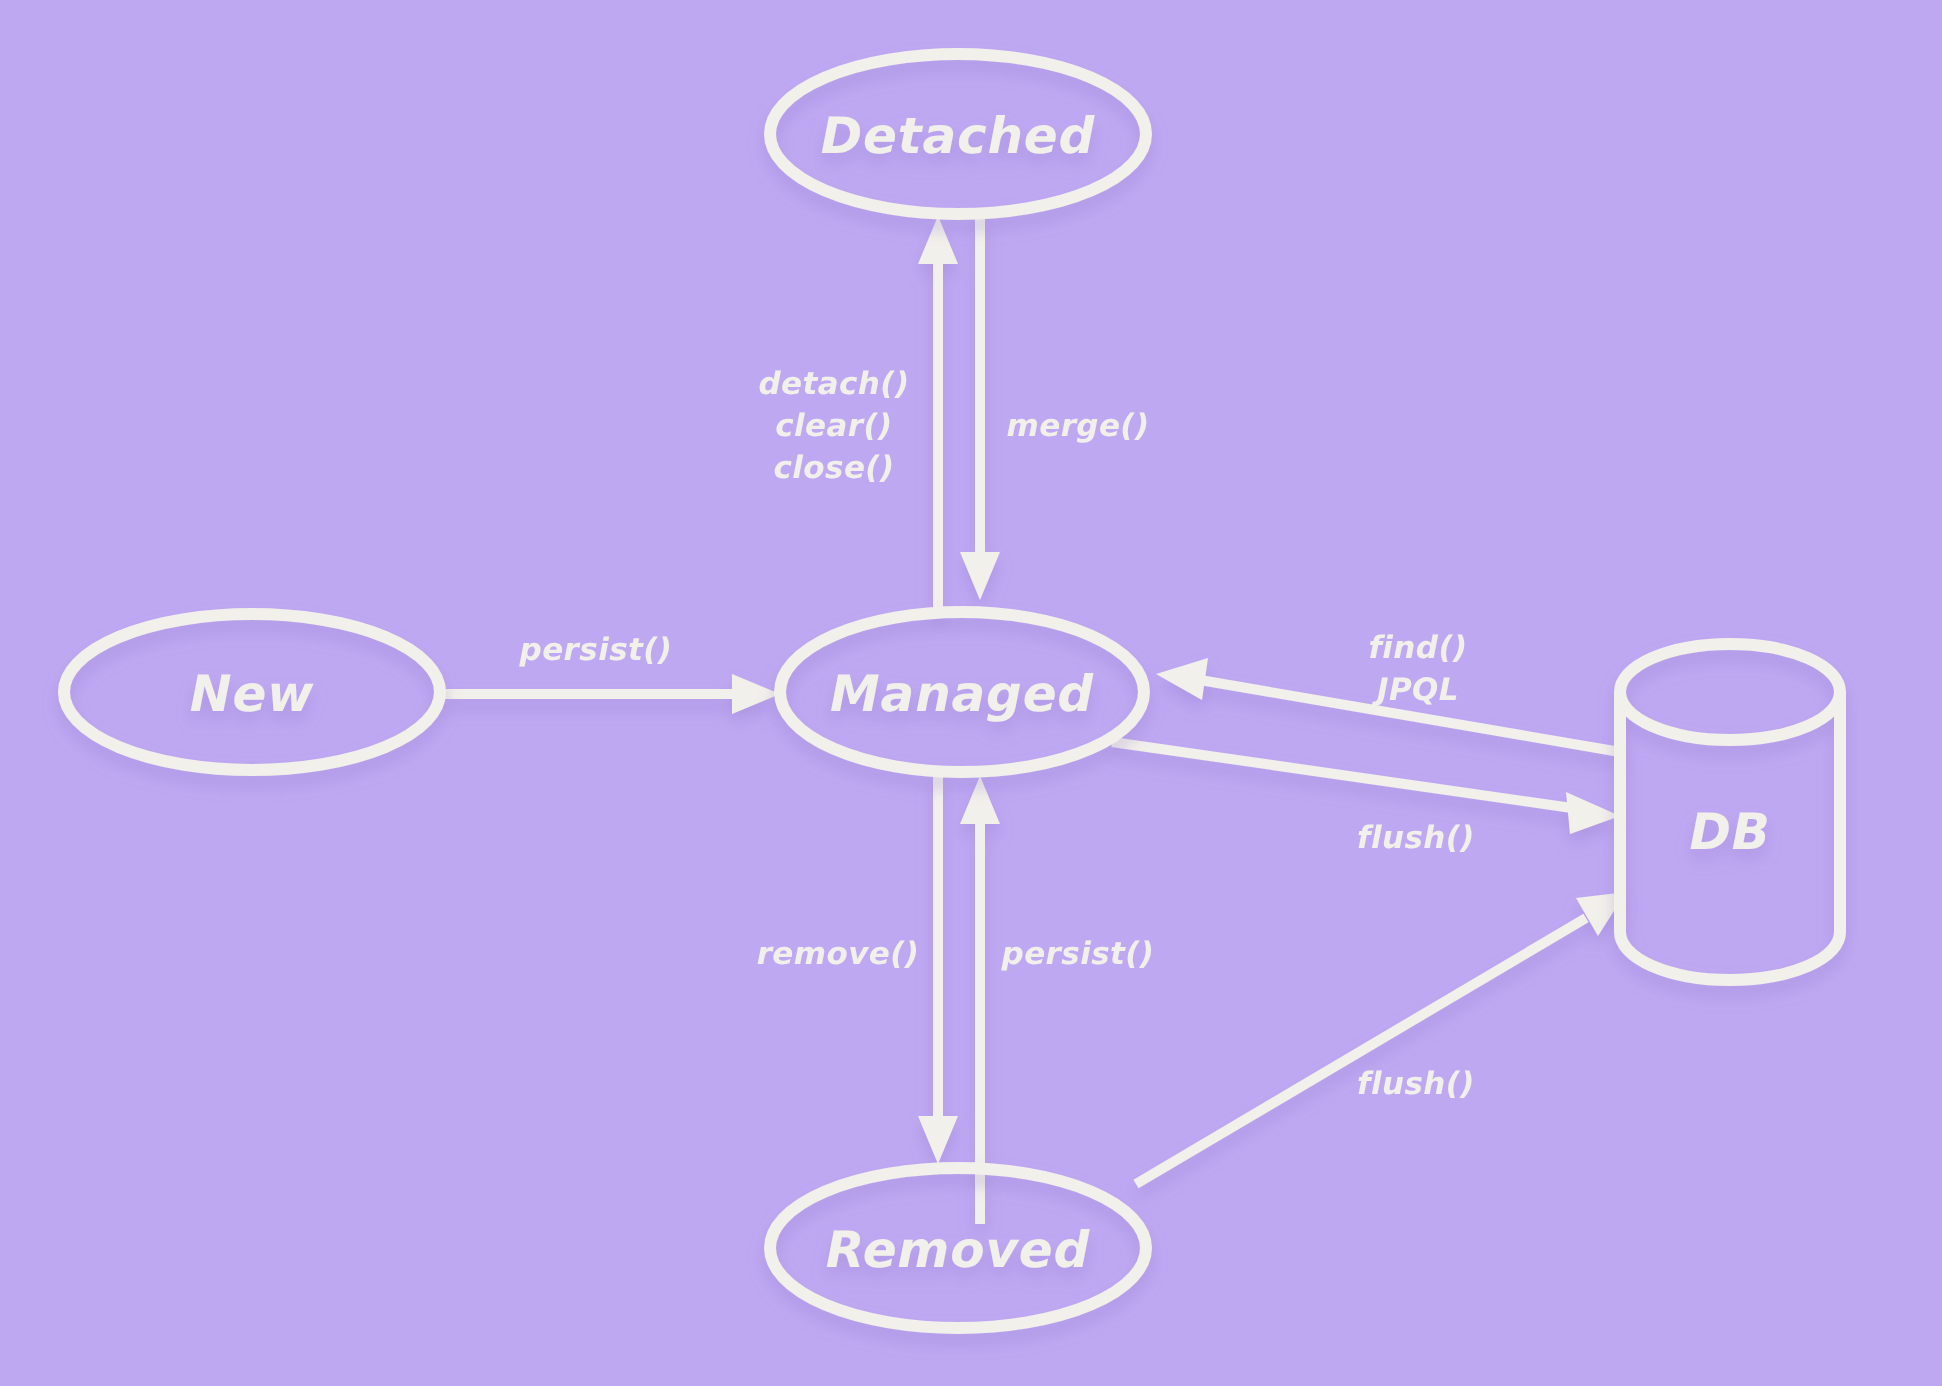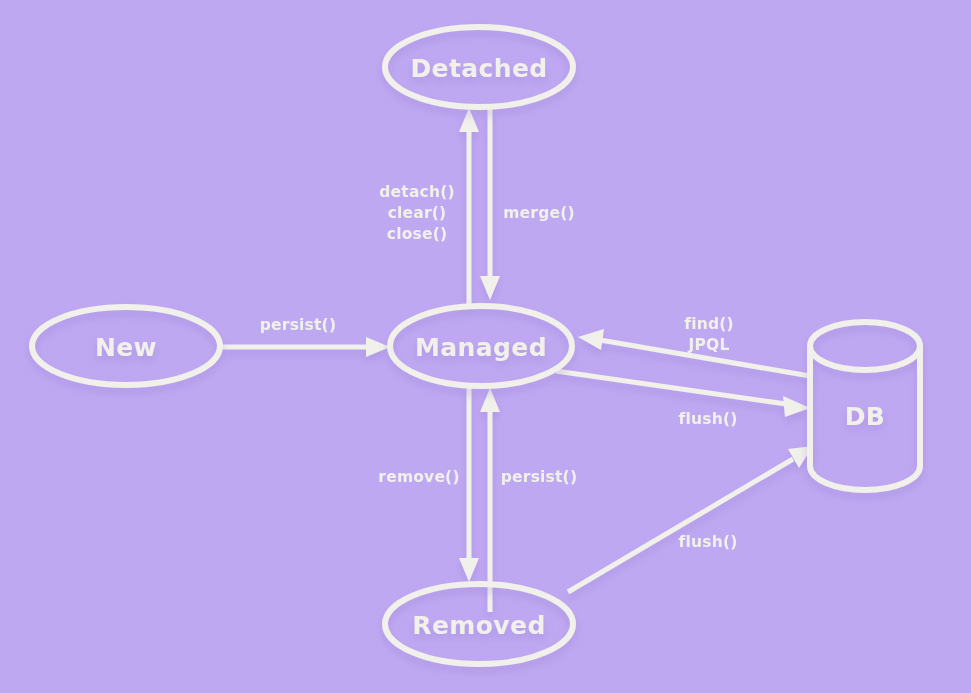--- a/index.html
+++ b/index.html
@@ -55,21 +55,21 @@
     dominant-baseline: central;
     letter-spacing: 0.2px;
   }
   .shadowed {
     filter: url(#softshadow);
   }
 </style>
 </head>
 <body style="background: rgb(191, 168, 242);">
 
-<div id="stage" style="background: rgb(191, 168, 242); width: 929px; height: 693px;">
+<div id="stage" style="background: rgb(191, 168, 242); width: 929px; height: 693px; font-style: italic;">
   <svg id="diagram" viewBox="0 0 971 693" xmlns="http://www.w3.org/2000/svg">
 
     <defs>
       <filter id="softshadow" x="-30%" y="-30%" width="170%" height="180%">
         <feDropShadow dx="0" dy="5" stdDeviation="4" flood-color="#8f76c9" flood-opacity="0.35"></feDropShadow>
       </filter>
     </defs>
 
     <g class="shadowed">
       <line class="edge-line" x1="469" y1="307" x2="469" y2="125"></line>

